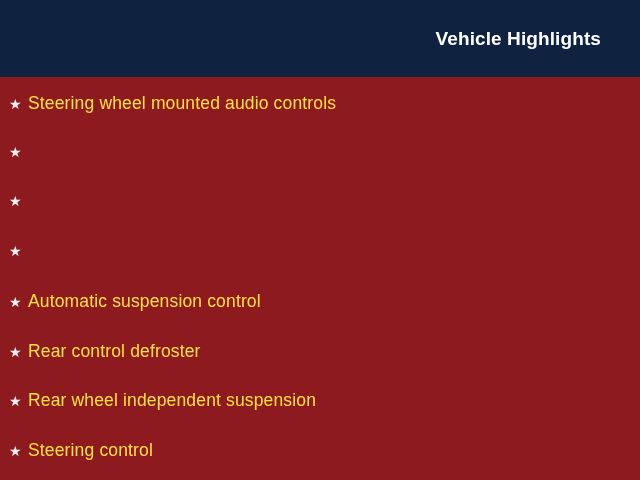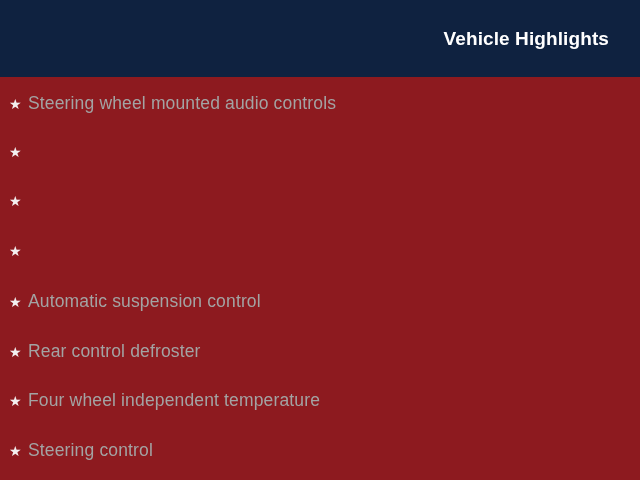--- a/index.html
+++ b/index.html
@@ -28,21 +28,21 @@
     position: absolute;
     top: 0;
     left: 0;
     width: 640px;
     height: 77px;
     background: #0f2240;
     box-sizing: border-box;
     display: flex;
     align-items: center;
     justify-content: flex-end;
-    padding-right: 31px;
+    padding-right: 39px;
   }
   .header-title {
     color: #ffffff;
     font-size: 19px;
     font-weight: bold;
     letter-spacing: 0.1px;
     line-height: 1;
     white-space: nowrap;
   }
 
@@ -76,21 +76,21 @@
     display: inline-block;
     width: 19px;
     flex: 0 0 19px;
     color: #f3efef;
     font-size: 14px;
     line-height: 1;
     text-align: left;
   }
 
   .feature-text {
-    color: #a3a3a3;
+    color: #fde047;
     font-size: 17.5px;
     font-weight: normal;
     line-height: 1;
     letter-spacing: 0.15px;
   }
 </style>
 </head>
 <body>
 
 <div class="slide">
@@ -124,21 +124,21 @@
         <span class="feature-text">Automatic suspension control</span>
       </li>
 
       <li class="feature-item">
         <span class="bullet-star">★</span>
         <span class="feature-text">Rear control defroster</span>
       </li>
 
       <li class="feature-item">
         <span class="bullet-star">★</span>
-        <span class="feature-text">Four wheel independent temperature</span>
+        <span class="feature-text">Rear wheel independent suspension</span>
       </li>
 
       <li class="feature-item">
         <span class="bullet-star">★</span>
         <span class="feature-text">Steering control</span>
       </li>
 
     </ul>
   </div>
 

